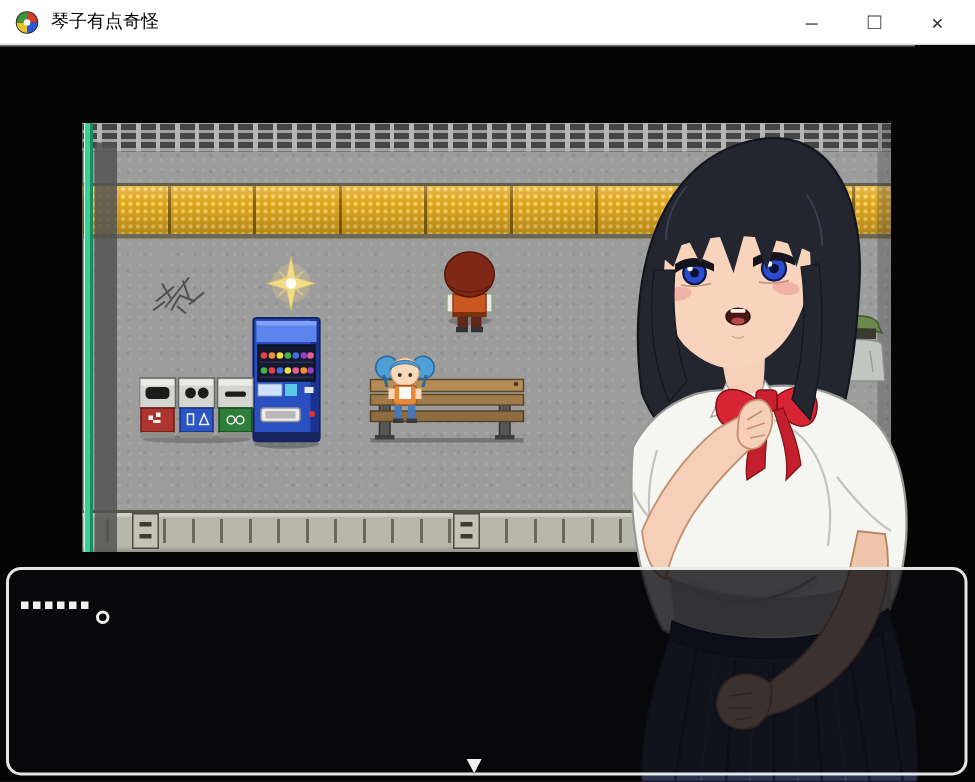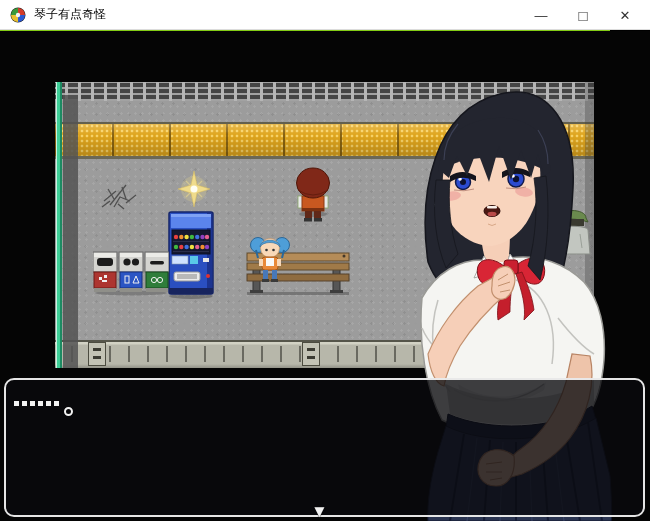--- a/index.html
+++ b/index.html
@@ -1,18 +1,18 @@
 <!DOCTYPE html>
 <html><head>
 <meta charset="utf-8">
 <style>
   * { margin:0; padding:0; box-sizing:border-box; }
   html,body { width:650px; height:521px; overflow:hidden; background:#000;
     font-family:"Liberation Sans", sans-serif; }
-  #window { position:relative; width:610px; height:521px; background:#84cc16; }
+  #window { position:relative; width:610px; height:521px; background:#737373;font-family:Liberation Mono, monospace; }
 
   
   .titlebar { position:absolute; left:0; top:0; width:650px; height:30px;
     background:#ffffff; border-bottom:1px solid #dcdcdc; z-index:60; display:flex; align-items:center; }
   .app-icon { width:16px; height:16px; margin-left:10px; }
   .title-text { margin-left:8px; font-size:12px; color:#000; }
   .win-controls { position:absolute; right:4px; top:0; height:30px; display:flex; }
   .win-btn { width:42px; height:30px; display:flex; align-items:center; justify-content:center;
     font-size:13px; color:#333; cursor:default; }
   .win-btn.max { font-size:15px; }

